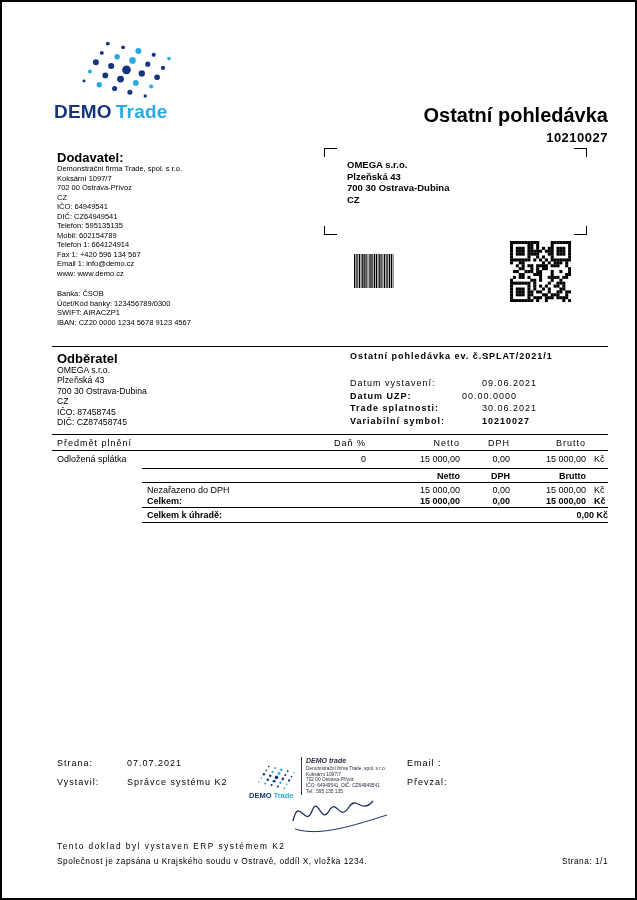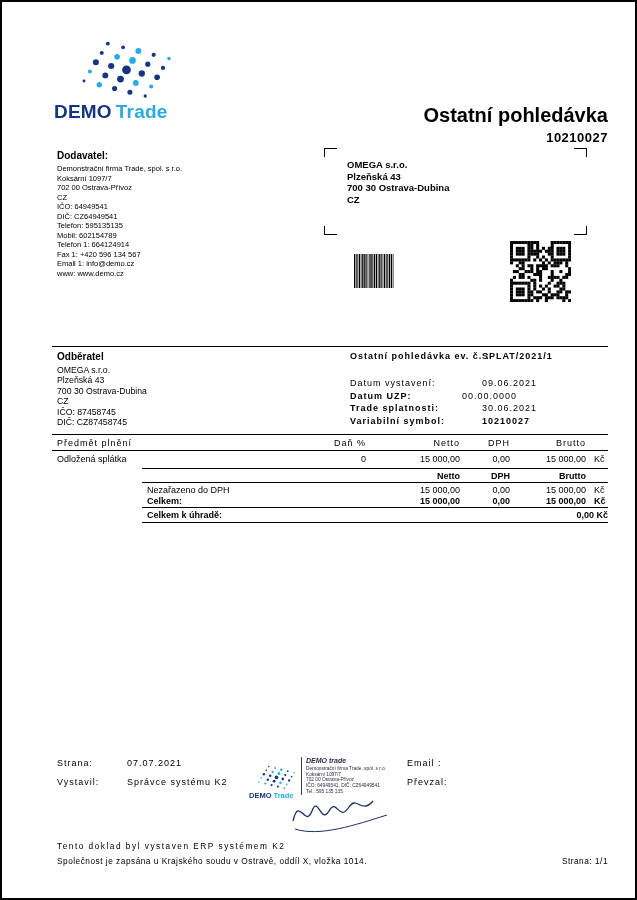--- a/index.html
+++ b/index.html
@@ -8,21 +8,21 @@
   .page { position:relative; width:637px; height:900px; background:#fff;
           border:2px solid #000; overflow:hidden; }
   .abs { position:absolute; white-space:nowrap; }
   .b { font-weight:bold; }
   .hl { position:absolute; height:0; border-top:1px solid #000; }
   .title { font-size:20px; font-weight:bold; }
   .docnum { font-size:13px; font-weight:bold; letter-spacing:0.5px; }
   .logo-text { font-size:19px; font-weight:bold; letter-spacing:0.2px; }
   .logo-demo { color:#16357f; margin-right:4px; }
   .logo-trade { color:#29abe2; }
-  .lbl { font-size:10px; }
+  .lbl { font-size:13px; }
   .ls1 { letter-spacing:1px; }
   .sup { font-size:7.5px; line-height:9.5px; }
   .sup div { white-space:nowrap; }
   .win { font-size:9.5px; font-weight:bold; line-height:11.5px; }
   .cust { font-size:8.7px; line-height:10.4px; }
   .t9 { font-size:9px; }
   .cm { position:absolute; width:13px; height:9px; border:0 solid #000; }
   .cm-tl { border-left-width:1px; border-top-width:1px; }
   .cm-tr { border-right-width:1px; border-top-width:1px; }
   .cm-bl { border-left-width:1px; border-bottom-width:1px; }
@@ -80,20 +80,26 @@
     <div>702 00 Ostrava-Přívoz</div>
     <div>CZ</div>
     <div>IČO: 64949541</div>
     <div>DIČ: CZ64949541</div>
     <div>Telefon: 595135135</div>
     <div>Mobil: 602154789</div>
     <div>Telefon 1: 664124914</div>
     <div>Fax 1: +420 596 134 567</div>
     <div>Email 1: info@demo.cz</div>
     <div>www: www.demo.cz</div>
+  </div>
+  <div class="abs sup" style="left:55px;top:287px">
+    <div>Banka: ČSOB</div>
+    <div>Účet/Kód banky: 123456789/0300</div>
+    <div>SWIFT: AIRACZP1</div>
+    <div>IBAN: CZ20 0000 1234 5678 9123 4567</div>
   </div>
 
   <div class="cm cm-tl" style="left:322px;top:146px"></div>
   <div class="cm cm-tr" style="left:572px;top:146px"></div>
   <div class="cm cm-bl" style="left:322px;top:224px"></div>
   <div class="cm cm-br" style="left:572px;top:224px"></div>
 
   <div class="abs win" style="left:345px;top:157px">
     <div>OMEGA s.r.o.</div>
     <div>Plzeňská 43</div>
@@ -468,16 +474,16 @@
     <div class="stamp-line">702 00 Ostrava-Přívoz</div>
     <div class="stamp-line">IČO: 64949541, DIČ: CZ64949541</div>
     <div class="stamp-line">Tel.: 595 135 135</div>
   </div>
   <svg class="abs" style="left:283px;top:783px" width="110" height="55" viewBox="0 0 110 55">
     <path d="M8 36 C14 10, 20 44, 27 26 C33 10, 36 40, 44 26 C52 12, 54 38, 64 22 C72 10, 76 30, 88 16" stroke="#1c2f63" stroke-width="1.3" fill="none"></path>
     <path d="M10 44 C35 52, 70 40, 102 30" stroke="#1c2f63" stroke-width="1" fill="none"></path>
   </svg>
 
   <div class="abs foot1" style="left:55px;top:839px">Tento doklad byl vystaven ERP systémem K2</div>
-  <div class="abs foot2" style="left:55px;top:854px">Společnost je zapsána u Krajského soudu v Ostravě, oddíl X, vložka 1014.</div>
+  <div class="abs foot2" style="left:55px;top:854px">Společnost je zapsána u Krajského soudu v Ostravě, oddíl X, vložka 1234.</div>
   <div class="abs foot2" style="right:27px;top:854px">Strana: 1/1</div>
 
 </div>
 
 </body></html>

